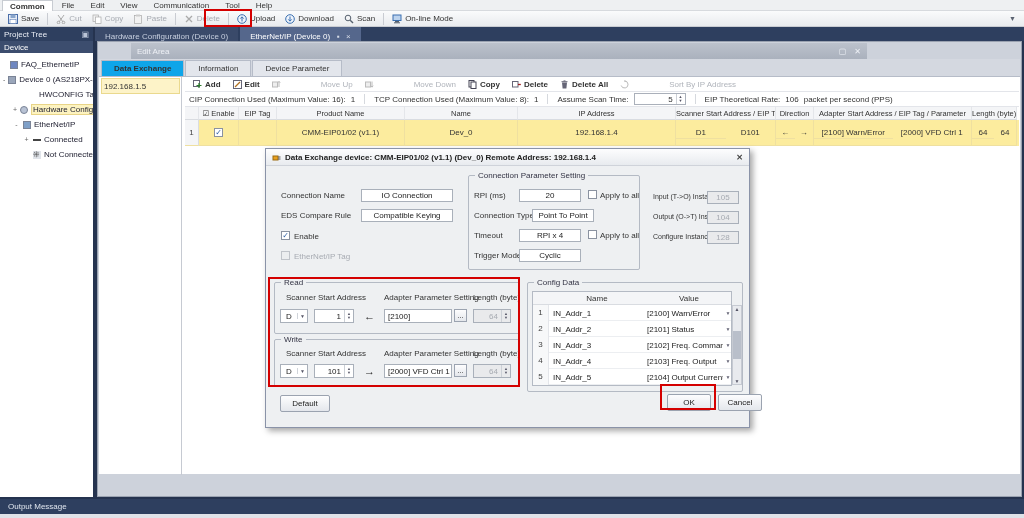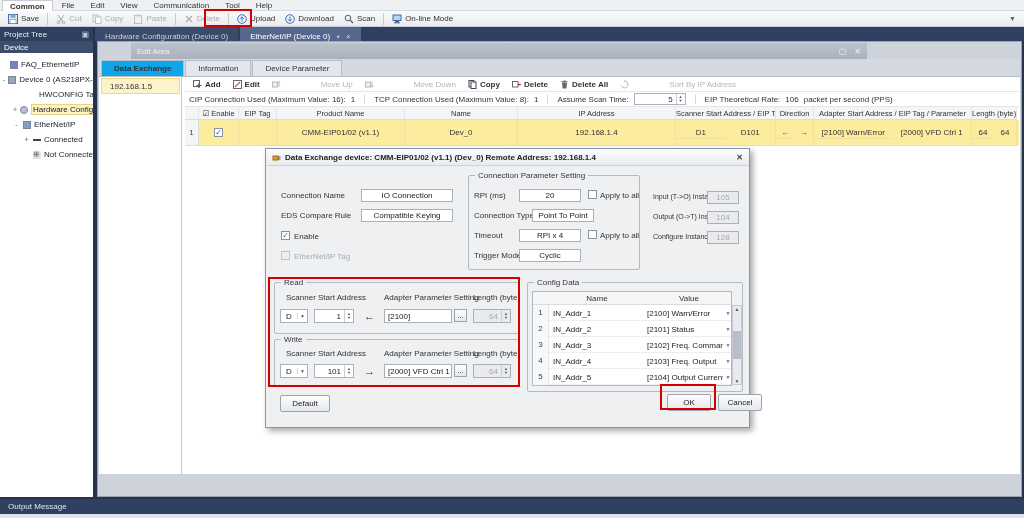--- a/index.html
+++ b/index.html
@@ -46,21 +46,21 @@
 
   
   #eip-panel { left:97px; top:41px; width:925px; height:456px; background:#cdd2db; border:1px solid #9aa2b0; }
   #edit-area-bar { position:absolute; left:1px; top:1px; width:736px; height:16px; background:linear-gradient(#bcc2cc,#aab1bd); color:#eef1f6; display:flex; align-items:center; padding:0 6px;margin-left:32px; }
   #edit-area-bar .winbtns { margin-left:auto; display:flex; gap:8px; color:#eef1f6; font-size:8px; }
   #subtabs { position:absolute; left:1px; top:17px; width:921px; height:17px; background:#d4d8e0; display:flex; align-items:flex-end; padding-left:2px; }
   .subtab { height:16px; line-height:16px; padding:0 12px; background:#e3e6ec; border:1px solid #b6bcc8; border-bottom:none; margin-right:1px; color:#333; }
   .subtab.active { background:#0ea5e9; font-weight:bold; }
   #eip-content { position:absolute; left:1px; top:34px; width:921px; height:398px; background:#fff; border-top:1px solid #b6bcc8; }
   #ip-list { position:absolute; left:1px; top:0; width:82px; height:398px; border-right:1px solid #c6cad2; }
-  .ip-item { height:16px; line-height:16px; background:#fdf3c8; border:1px solid #ead98e; padding-left:8px; margin:1px; color:#333; }
+  .ip-item { height:16px; line-height:16px; background:#fdf3c8; border:1px solid #ead98e; padding-left:2px; margin:1px; color:#333; }
 
   
   #action-bar { position:absolute; left:86px; top:0; width:834px; height:15px; display:flex; align-items:center; gap:4px; padding-left:4px; border-bottom:1px solid #e3e5ea; }
   .act { display:flex; align-items:center; gap:3px; font-weight:bold; color:#333; padding:0 4px; }
   .act.disabled { color:#b0b4bb; font-weight:normal;gap:40px; }
   .mini-ico { width:9px; height:9px; display:inline-block; }
 
   
   #info-row { position:absolute; left:86px; top:15px; width:834px; height:15px; display:flex; align-items:center; gap:5px; padding-left:4px; border-bottom:1px solid #e3e5ea; color:#333; }
   .inf-sep { width:1px; height:10px; background:#d6d9de; margin:0 4px; }

